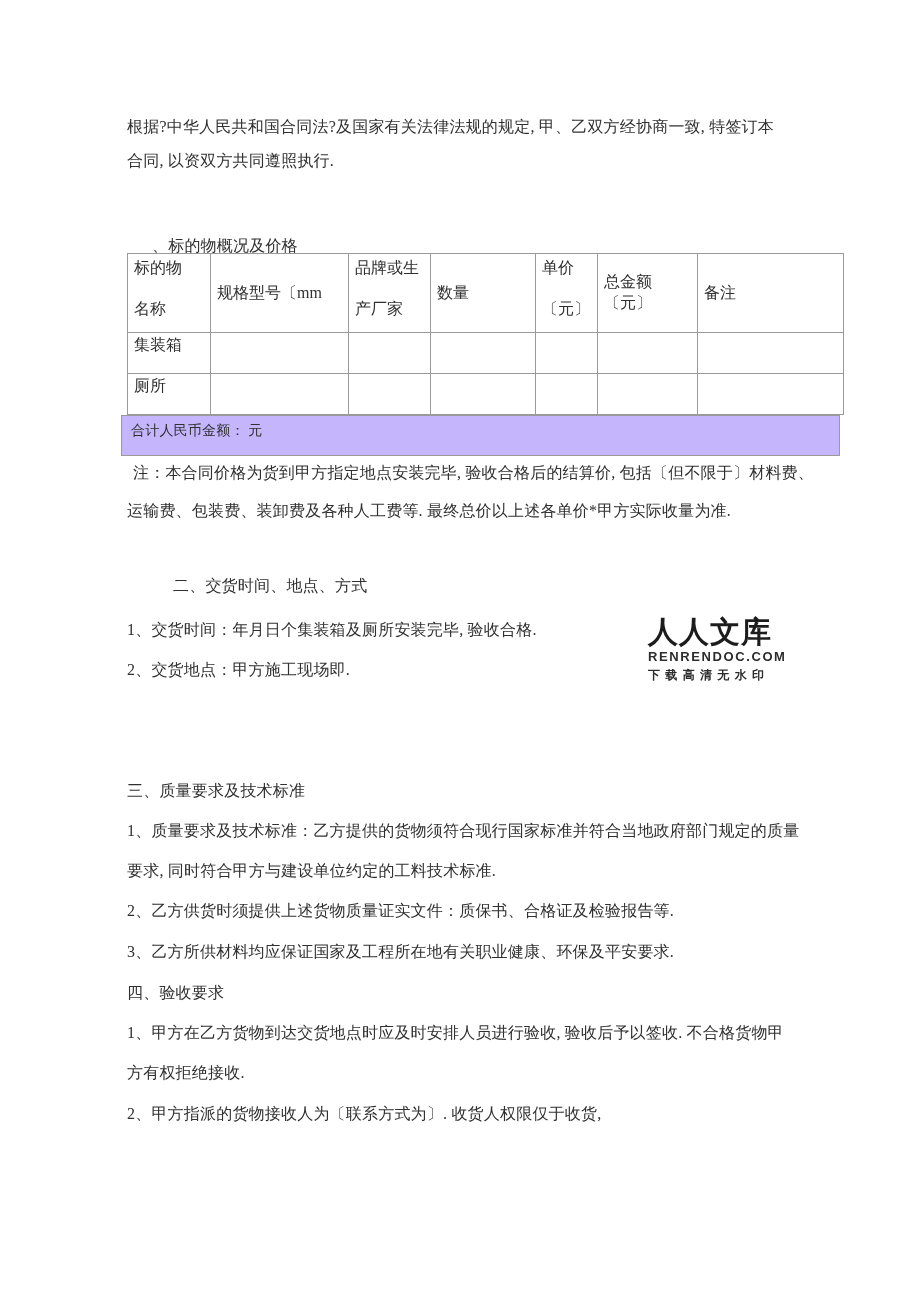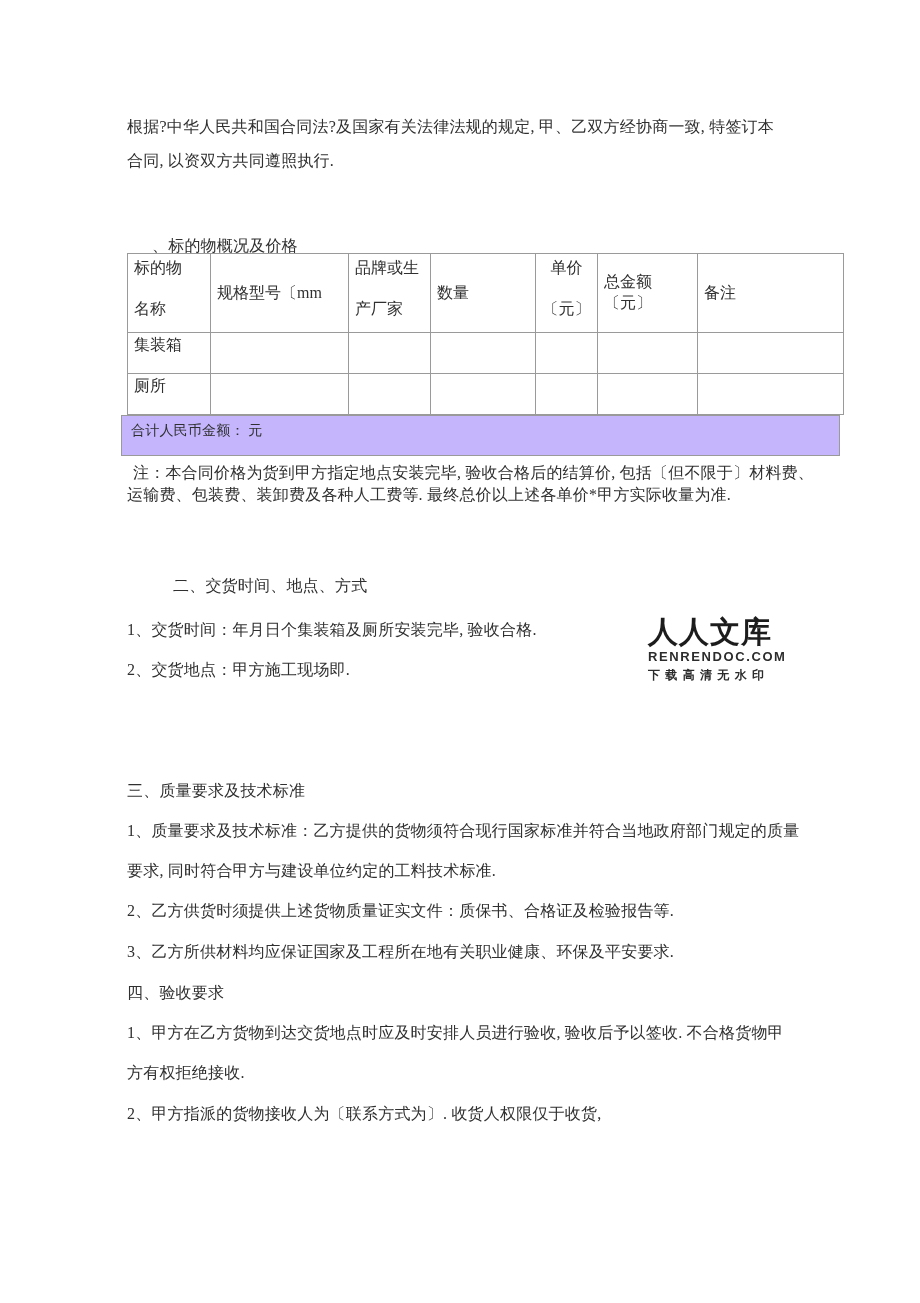--- a/index.html
+++ b/index.html
@@ -35,21 +35,21 @@
     font-size: 16px;
     vertical-align: top;
     padding: 2px 6px;
     overflow: hidden;
   }
   .price-table tr.hdr { height: 79px; }
   .price-table tr.body-row { height: 41px; }
   .price-table td.mid { vertical-align: middle; }
   .hdr-line1 { margin-top: 2px; line-height: 19px; }
   .hdr-line2 { margin-top: 22px; line-height: 19px; }
-  .center-col { text-align: center; }
+  .center-col { text-align: left; }
   .table-footer {
     position: absolute;
     left: 121px;
     top: 415px;
     width: 708px;
     height: 33px;
     border: 1px solid #9a9a9a;
     background: #c4b5fd;
     font-size: 14px;
     padding: 6px 0 0 9px;
@@ -143,21 +143,21 @@
       <td></td>
       <td></td>
       <td></td>
       <td></td>
     </tr>
   </tbody>
     </table>
   <div class="table-footer">合计人民币金额： 元</div>
 
   <div class="line" style="top:463px; left:133px;">注：本合同价格为货到甲方指定地点安装完毕, 验收合格后的结算价, 包括〔但不限于〕材料费、</div>
-  <div class="line" style="top:485px;">运输费、包装费、装卸费及各种人工费等. 最终总价以上述各单价*甲方实际收量为准.</div>
+  <div class="line" style="top:501px;">运输费、包装费、装卸费及各种人工费等. 最终总价以上述各单价*甲方实际收量为准.</div>
 
   <div class="line" style="top:576px;margin-left:46px;">二、交货时间、地点、方式</div>
   <div class="line" style="top:620px;">1、交货时间：年月日个集装箱及厕所安装完毕, 验收合格.</div>
   <div class="line" style="top:660px;">2、交货地点：甲方施工现场即.</div>
 
   <div class="watermark">
     <div class="wm-title">人人文库</div>
     <div class="wm-domain">RENRENDOC.COM</div>
     <div class="wm-tagline">下 载 高 清 无 水 印</div>
   </div>

